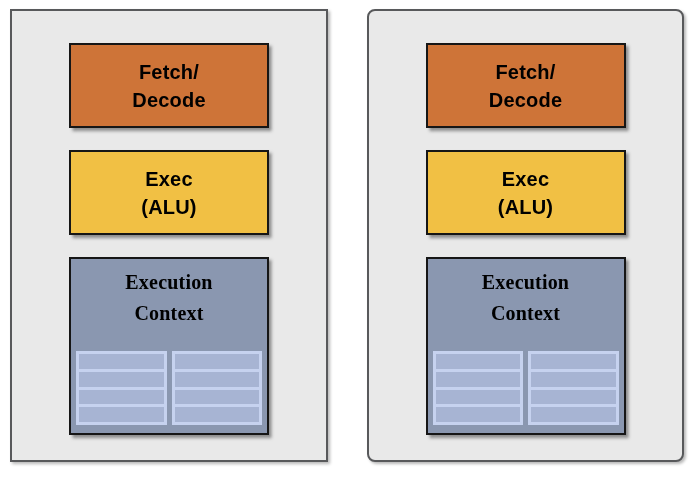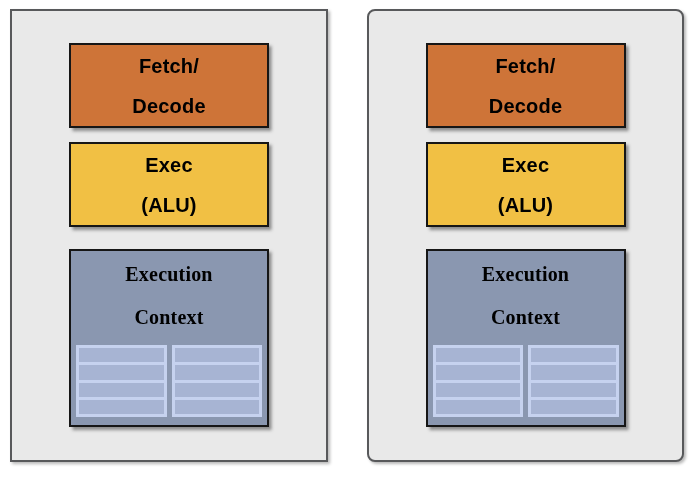--- a/index.html
+++ b/index.html
@@ -40,29 +40,28 @@
     display: flex;
     flex-direction: column;
     align-items: center;
     justify-content: center;
     text-align: center;
     font-weight: 700;
     font-size: 20px;
     line-height: 28px;
     color: #000000;
     letter-spacing: 0.2px;
-    gap: 12px;
   }
   .block-fetch {
     margin-top: 32px;
     height: 85px;
     background: #ce7438;
   }
   .block-exec {
-    margin-top: 14px;
+    margin-top: 22px;
     height: 85px;
     background: #f1c044;
   }
   .block-context {
     margin-top: 22px;
     height: 178px;
     background: #8a97b0;
     justify-content: flex-start;
     padding: 8px 0;
     line-height: 31px;

